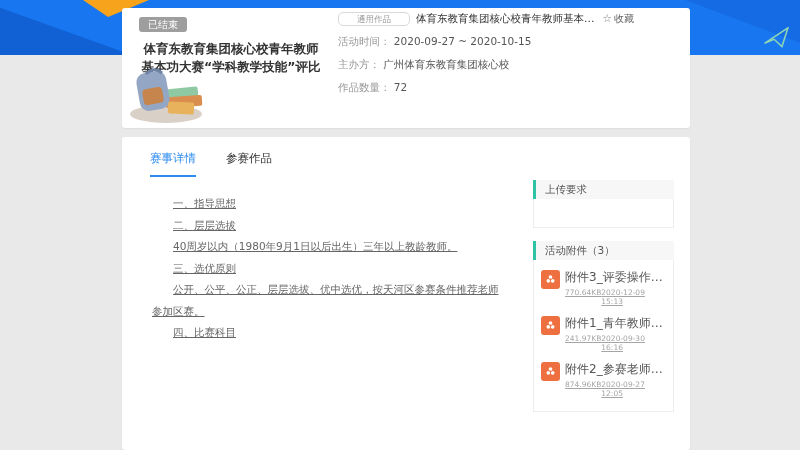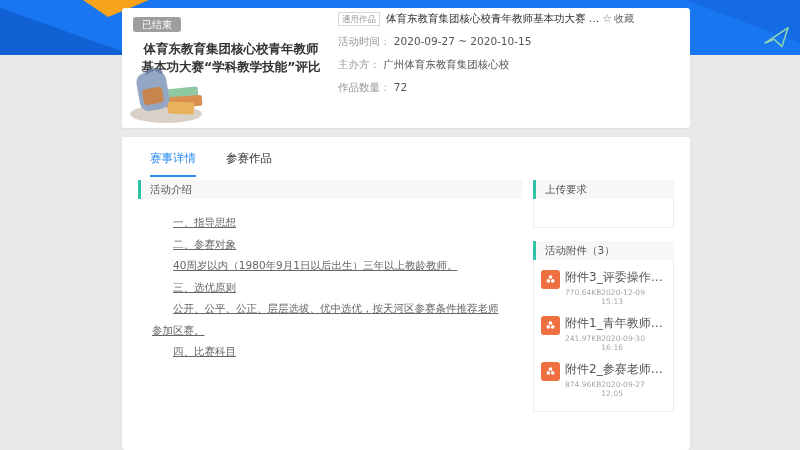--- a/index.html
+++ b/index.html
@@ -14,27 +14,27 @@
   .hero { position:absolute; left:0; top:0; width:800px; height:55px; background:#1877f0; overflow:hidden; }
   .hero-dark-left { position:absolute; left:0; top:0; width:132px; height:55px; background:#1160d4; clip-path:polygon(0 14%, 100% 100%, 0 100%); }
   .hero-dark-right { position:absolute; right:0; top:0; width:140px; height:55px; background:#1263da; opacity:.55; clip-path:polygon(18% 0, 100% 0, 100% 78%); }
   .hero-orange { position:absolute; left:83px; top:0; width:66px; height:17px; background:#f7a41c; clip-path:polygon(0 0, 100% 0, 38% 100%); }
   .paper-plane { position:absolute; left:762px; top:27px; }
   
   .card { position:absolute; background:#fff; border-radius:3px; box-shadow:0 1px 2px rgba(0,0,0,.05); }
   .card-top { left:122px; top:8px; width:568px; height:120px; }
   .card-main { left:122px; top:137px; width:568px; height:313px; overflow:hidden; }
   
-  .status-badge { position:absolute; left:11px; top:9px; background:#9e9e9e; color:#fff; font-size:10px; line-height:15px; padding:0 9px; border-radius:3px; }
+  .status-badge { position:absolute; left:17px; top:9px; background:#9e9e9e; color:#fff; font-size:10px; line-height:15px; padding:0 9px; border-radius:3px; }
   .poster { position:absolute; left:0; top:32px; width:218px; text-align:center; }
   .poster-title { font-size:12.5px; font-weight:bold; color:#333; line-height:18px; }
   .illustration { position:absolute; left:2px; top:54px; }
   .meta { position:absolute; left:216px; top:4px; right:10px; }
   .meta-head { display:flex; align-items:center; padding-right:2px; }
-  .type-badge { border:1px solid #d9d9d9; color:#999; font-size:8.5px; line-height:12px; padding:0 3px; border-radius:0; white-space:nowrap; flex:0 0 auto; }
+  .type-badge { border:1px solid #d9d9d9; color:#999; font-size:8.5px; line-height:12px; padding:0 18px; border-radius:5px; white-space:nowrap; flex:0 0 auto; }
   .bar-title { font-size:10.5px; color:#333; margin-left:6px; white-space:nowrap; overflow:hidden; text-overflow:ellipsis; max-width:230px; }
   .favorite { margin-left:auto; margin-right:44px; color:#666; font-size:10px; cursor:pointer; white-space:nowrap; }
   .favorite .star { font-size:11px; color:#888; margin-right:2px; }
   .info-row { margin-top:9px; font-size:10.5px; }
   .info-label { color:#999; }
   .info-value { color:#555; }
   
   .tabs { display:flex; gap:30px; padding:14px 0 0 28px; }
   .tab { font-size:11.5px; color:#333; padding-bottom:9px; cursor:pointer; }
   .tab.active { color:#2d8cf0; border-bottom:2px solid #2d8cf0; }
@@ -46,21 +46,21 @@
   .intro-body p { text-indent:2em;text-decoration:underline; }
   .right-col { width:141px; margin-left:11px; }
   .box-body { border:1px solid #ededed; border-top:none; }
   .upload-body { height:29px; }
   .attach-header { margin-top:13px; }
   .attach-body { padding:9px 7px 4px 7px; }
   .attach-item { display:flex; margin-bottom:9px; cursor:pointer; }
   .pdf-icon { width:19px; height:19px; background:#ee7040; border-radius:3px; flex:0 0 auto; display:flex; align-items:center; justify-content:center; margin-top:1px; }
   .attach-texts { margin-left:5px; width:103px; }
   .attach-name { font-size:12px; color:#555; white-space:nowrap; overflow:hidden; text-overflow:ellipsis; display:block; }
-  .attach-meta { display:flex; justify-content:space-between; font-size:7.5px; color:#a5a5a5; margin-top:2px; }
+  .attach-meta { display:flex; justify-content:space-between; font-size:7.5px; color:#a5a5a5; margin-top:2px;text-decoration:underline; }
 </style>
 </head>
 <body>
 
 <div class="hero">
   <div class="hero-dark-left"></div>
   <div class="hero-dark-right"></div>
   <div class="hero-orange"></div>
   <svg class="paper-plane" width="30" height="22" viewBox="0 0 30 22">
     <polygon points="2,15 27,2 19,20 12,12" fill="none" stroke="#8fd6b5" stroke-width="1.5" transform="rotate(-6 15 11)"></polygon>
@@ -108,24 +108,23 @@
 
 <div class="card card-main">
   <div class="tabs">
     <div class="tab active">赛事详情</div>
     <div class="tab">参赛作品</div>
   </div>
 
   <div class="content">
 
     <div class="left-panel">
-      <div class="panel-header">活动介绍</div>
       <div class="intro-body">
         <p>一、指导思想</p>
-        <p>二、参赛对象</p>
+        <p>二、层层选拔</p>
         <p>40周岁以内（1980年9月1日以后出生）三年以上教龄教师。</p>
         <p>三、选优原则</p>
         <p>公开、公平、公正、层层选拔、优中选优，按天河区参赛条件推荐老师参加区赛。</p>
         <p>四、比赛科目</p>
 
       </div>
     </div>
 
     <div class="right-col">
       <div>

